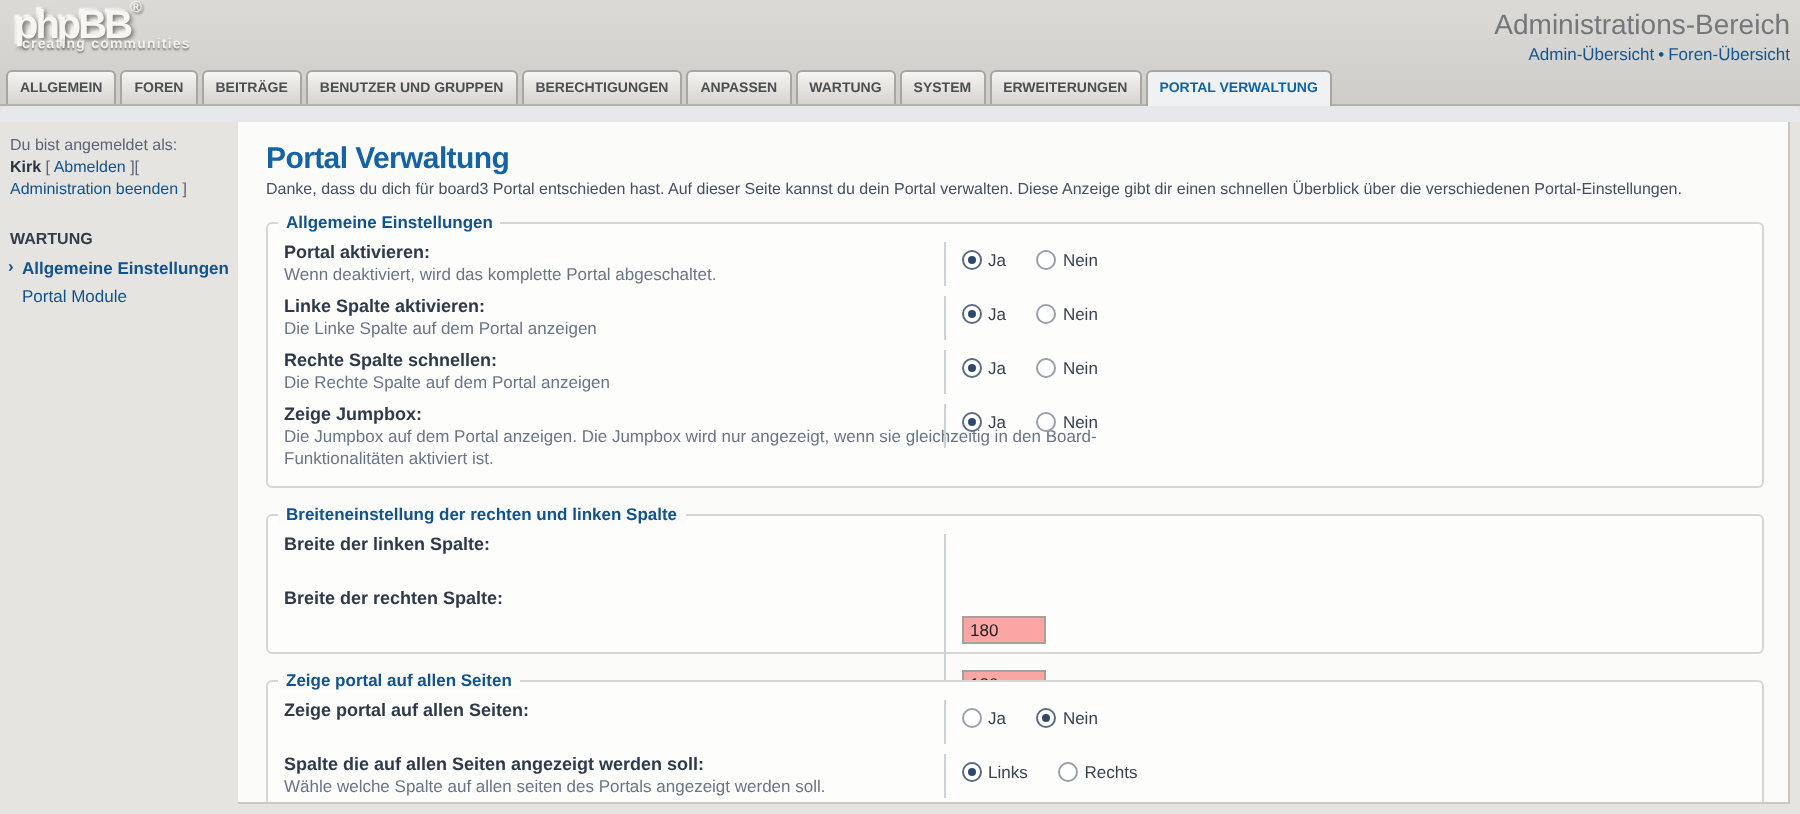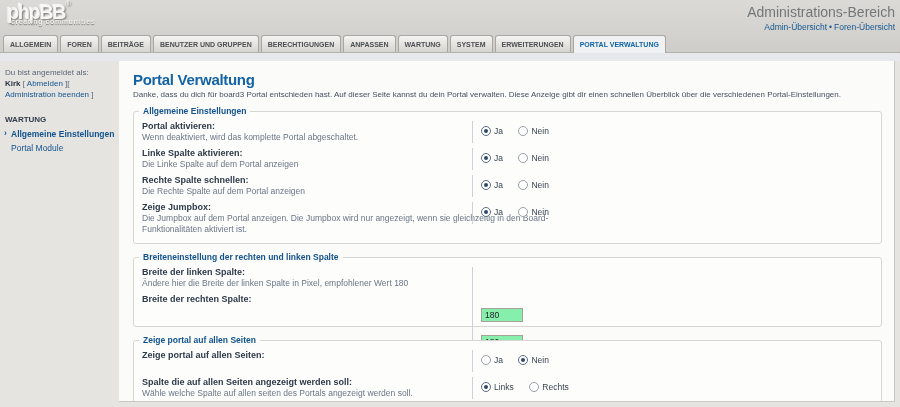--- a/index.html
+++ b/index.html
@@ -90,21 +90,21 @@
     width:10px; height:10px; border:1px solid #9aa0a8; border-radius:50%;
     background:#fff; margin-right:3px; display:inline-block; position:relative;
   }
   .radio.checked { border-color:#5c6c80; }
   .radio.checked::after {
     content:''; position:absolute; left:2px; top:2px; width:4px; height:4px;
     border-radius:50%; background:#2e4a68;
   }
   .txt {
     width:42px; height:14px; font-size:8.5px; font-family:inherit; color:#222;
-    background:#86efac; border:1px solid #a6a29a; padding:1px 3px;margin-top:40px;
+    background:#fca5a5; border:1px solid #a6a29a; padding:1px 3px;margin-top:40px;
   }
 </style>
 </head>
 <body>
 
 <div class="header">
   <div class="logo">
     <span class="logo-text">phpBB</span><span class="logo-reg">®</span>
     <div class="logo-tagline">creating communities</div>
   </div>
@@ -215,21 +215,20 @@
             </span>
         </div>
       </div>
     </div>
 
     <div class="fs">
       <span class="legend">Breiteneinstellung der rechten und linken Spalte</span>
 
       <div class="row">
         <span class="lbl">Breite der linken Spalte:</span>
-        <div class="explain">Ändere hier die Breite der linken Spalte in Pixel, empfohlener Wert 180</div>
         <div class="dd">
           <input class="txt" type="text" value="180" style="">
         </div>
       </div>
 
       <div class="row">
         <span class="lbl">Breite der rechten Spalte:</span>
         <div class="dd">
           <input class="txt" type="text" value="180" style="">
         </div>

